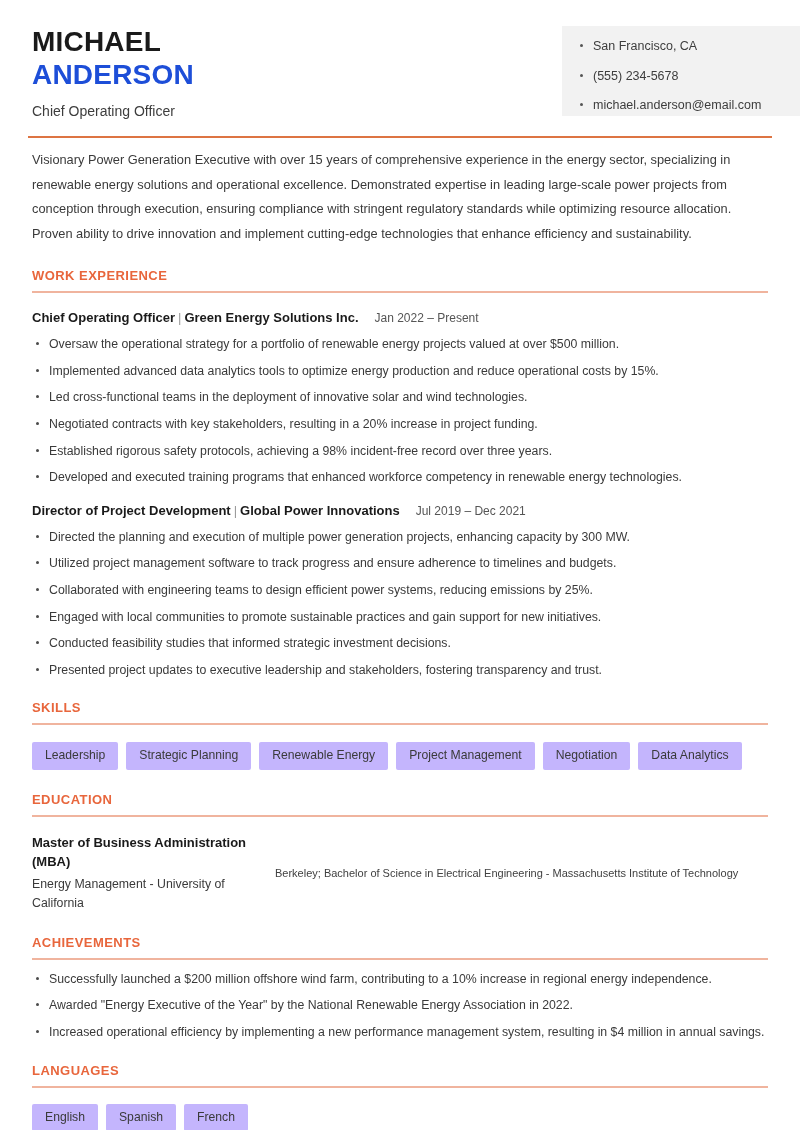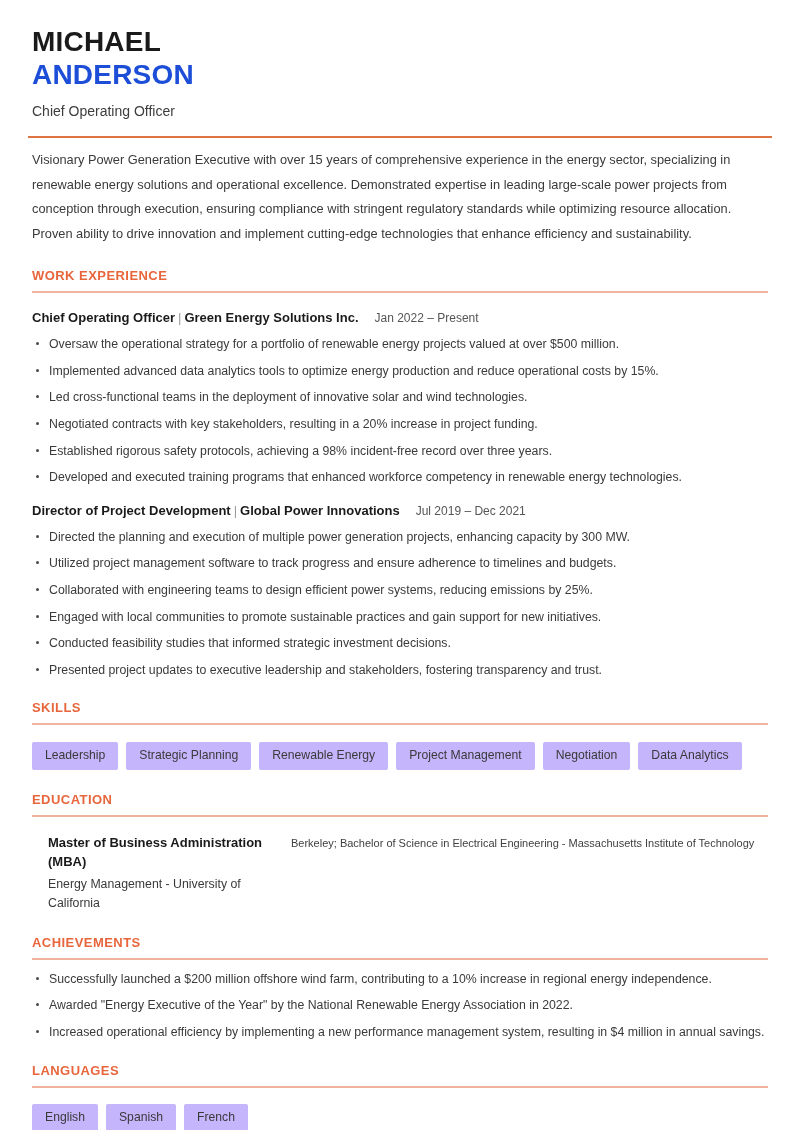--- a/index.html
+++ b/index.html
@@ -170,22 +170,21 @@
     padding: 7px 13px;
     font-size: 12.2px;
     color: #3a3a3a;
     line-height: 1.1;
   }
 
   
   .edu {
     margin-top: 16px;
     display: flex;
-    align-items: flex-start;
-    margin-left: 16px;
+    align-items: center;
   }
   .edu-left {
     width: 243px;
     flex: 0 0 243px;
     padding-right: 28px;
     box-sizing: border-box;
   }
   .edu-degree {
     font-size: 13px;
     font-weight: bold;
@@ -214,20 +213,25 @@
 
 <div class="page">
 
   <div class="header">
     <div class="identity">
       <div class="name-line name-first">MICHAEL</div>
       <div class="name-line name-last">ANDERSON</div>
       <div class="job-title">Chief Operating Officer</div>
     </div>
 
+    <div class="contact-panel">
+      <div class="contact-item">San Francisco, CA</div>
+      <div class="contact-item">(555) 234-5678</div>
+      <div class="contact-item">michael.anderson@email.com</div>
+    </div>
 
     <div class="header-rule"></div>
   </div>
 
   <div class="content">
 
     <div class="summary">Visionary Power Generation Executive with over 15 years of comprehensive experience in the energy sector, specializing in renewable energy solutions and operational excellence. Demonstrated expertise in leading large-scale power projects from conception through execution, ensuring compliance with stringent regulatory standards while optimizing resource allocation. Proven ability to drive innovation and implement cutting-edge technologies that enhance efficiency and sustainability.</div>
 
     <div class="section">
       <div class="section-title">WORK EXPERIENCE</div>

